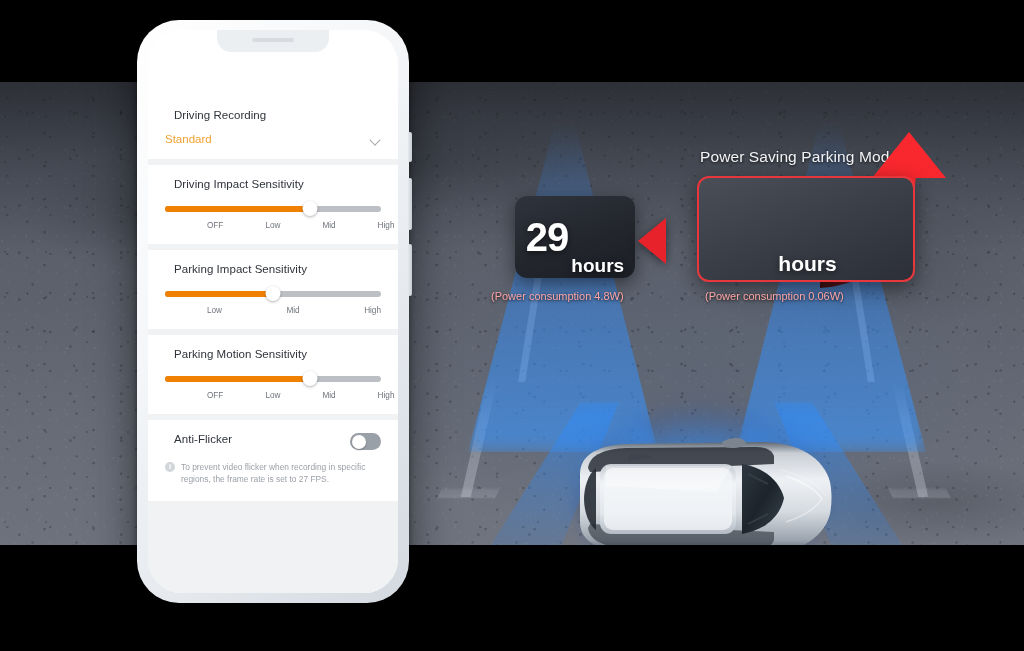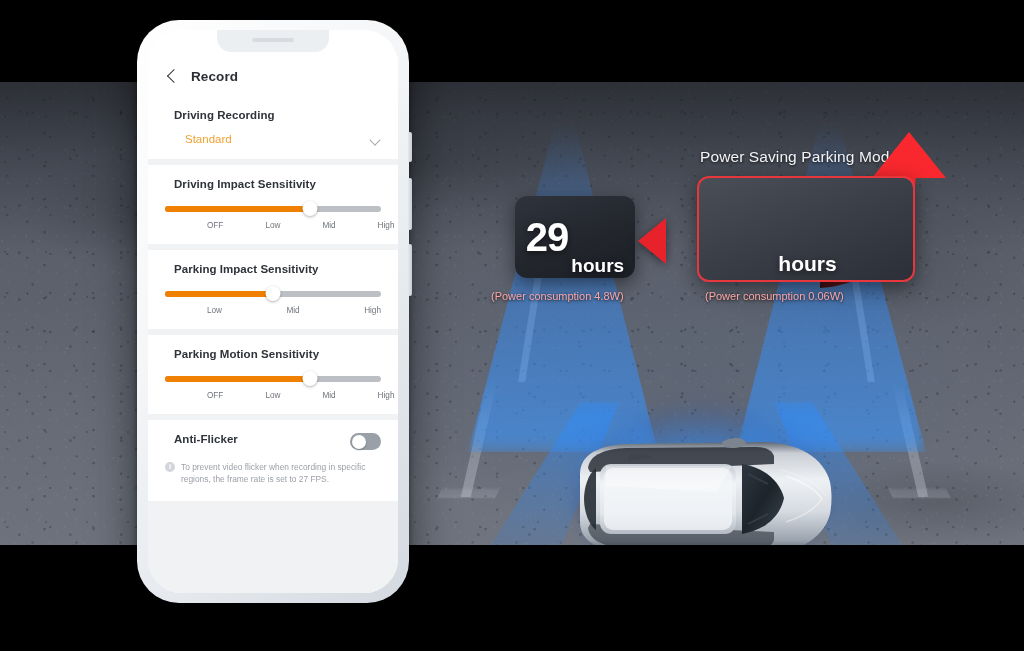--- a/index.html
+++ b/index.html
@@ -241,27 +241,27 @@
     position: absolute; left: 0; top: 66px; width: 100%; bottom: 0;
     background: #f0f2f4;
     overflow: hidden;
   }
   .sect {
     background: #ffffff;
     padding: 13px 17px 14px 17px;
     margin-bottom: 6px;
   }
   .sect .lbl {
-    font-size: 11.5px; font-weight: bold; color: #2f333a; letter-spacing: .05px; padding-left: 9px;
+    font-size: 11.5px; font-weight: normal; color: #2f333a; letter-spacing: .05px; padding-left: 9px;
   }
 
   
   .selrow {
     display: flex; align-items: flex-end; justify-content: space-between;
-    margin-top: 12px; cursor: pointer; margin-left: 20px;
+    margin-top: 12px; cursor: pointer;
   }
   .selrow .val { font-size: 11.5px; color: #f0a233; }
   .chev { width: 11px; height: 11px; position: relative; }
   .chev::before {
     content: ""; position: absolute; left: 1px; top: 2px;
     width: 7px; height: 7px;
     border-right: 1.5px solid #a8adb4; border-bottom: 1.5px solid #a8adb4;
     transform: rotate(45deg);
   }
 
@@ -435,24 +435,20 @@
     <div class="side-btn b1"></div>
     <div class="side-btn b2"></div>
     <div class="side-btn b3"></div>
 
     <div id="screen">
 
       <div id="notch">
         <div class="speaker"></div>
       </div>
 
-      <div id="appbar">
-        <div class="back"></div>
-        <div class="title">Record</div>
-      </div>
 
       <div id="pagebody">
 
         <div class="sect">
           <div class="lbl">Driving Recording</div>
           <div class="selrow">
             <span class="val">Standard</span>
             <span class="chev"></span>
           </div>
         </div>

